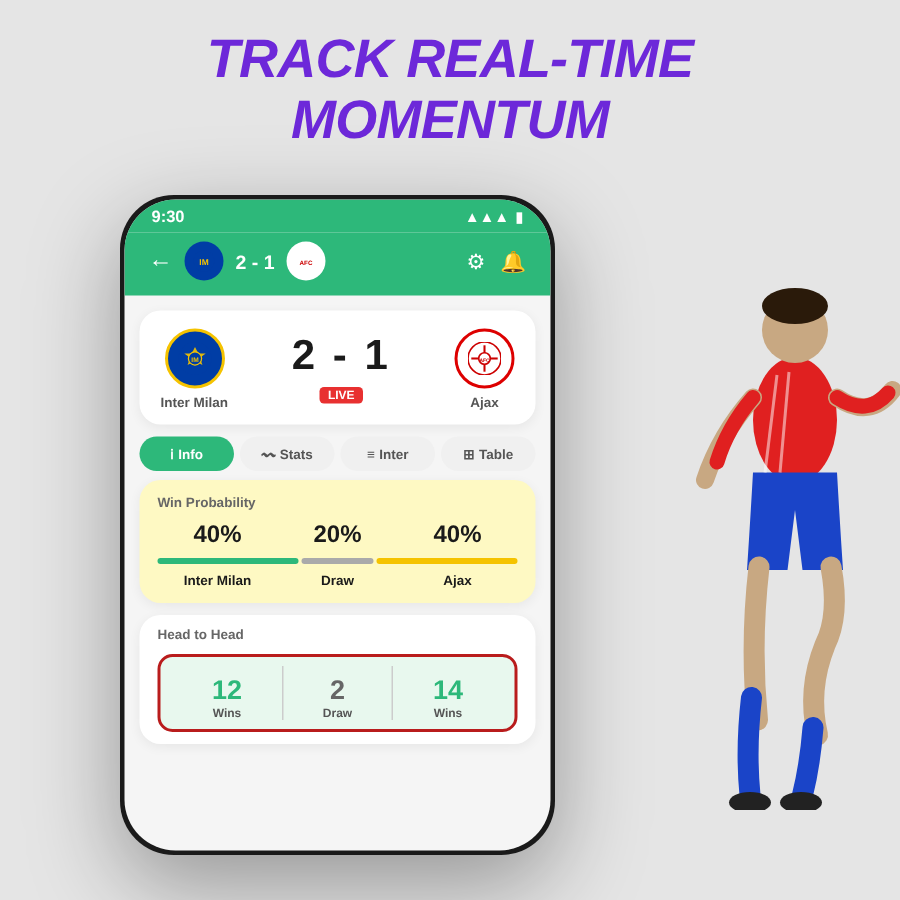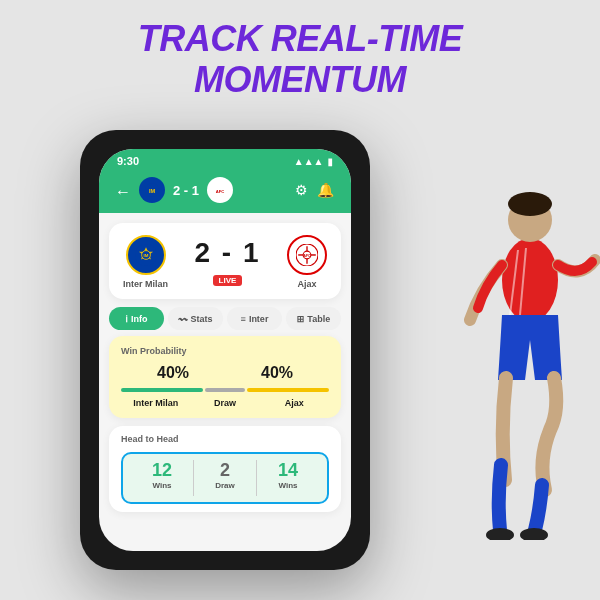--- a/index.html
+++ b/index.html
@@ -54,21 +54,21 @@
       top: 130px;
       width: 290px;
       height: 440px;
     }
 
     .phone {
       width: 100%;
       height: 100%;
       background: #1a1a1a;
       border-radius: 36px;
-      padding: 19px;
+      padding: 3px;
       box-shadow: 0 20px 60px rgba(0,0,0,0.35);
     }
 
     .phone-inner {
       width: 100%;
       height: 100%;
       background: #f5f5f5;
       border-radius: 34px;
       overflow: hidden;
       display: flex;
@@ -327,24 +327,24 @@
       flex-shrink: 0;
     }
     .h2h-title {
       font-size: 9px;
       font-weight: 600;
       color: #666;
       margin-bottom: 8px;
     }
     .h2h-row {
       display: flex;
-      align-items: flex-start;
+      align-items: flex-end;
       justify-content: space-between;
       background: #e8f8ee;
-      border: 2px solid #0ea5e9;
+      border: 2px solid #b91c1c;
       border-radius: 10px;
       padding: 6px 8px;
     }
     .h2h-block {
       text-align: center;
       flex: 1;
     }
     .h2h-number {
       font-size: 18px;
       font-weight: 900;
@@ -513,20 +513,23 @@
         </div>
       </div>
 
       <div class="section">
         <div class="section-title">Win Probability</div>
         <div class="win-prob-row">
           <div class="prob-block">
             <span class="prob-percent">40%</span>
           </div>
           <div class="prob-block">
+            <span class="prob-percent">20%</span>
+          </div>
+          <div class="prob-block">
             <span class="prob-percent">40%</span>
           </div>
         </div>
         <div class="prob-bar-row">
           <div class="prob-bar-inter"></div>
           <div class="prob-bar-draw"></div>
           <div class="prob-bar-ajax"></div>
         </div>
         <div class="prob-label-row">
           <span class="prob-team-label">Inter Milan</span>

